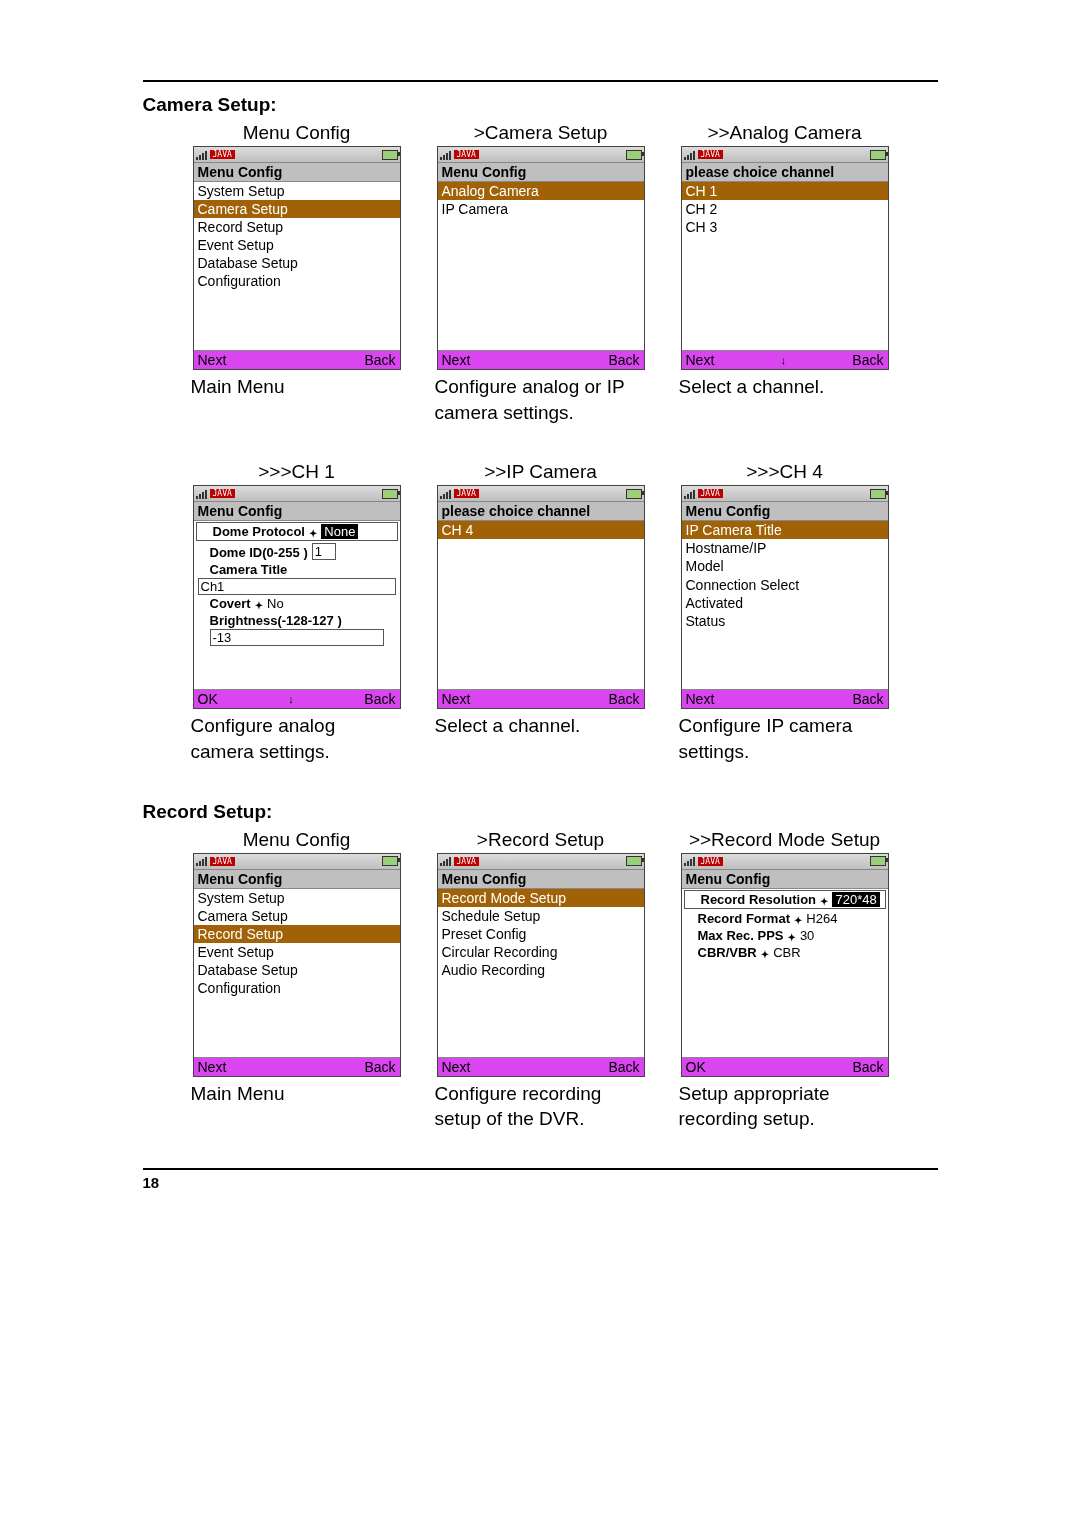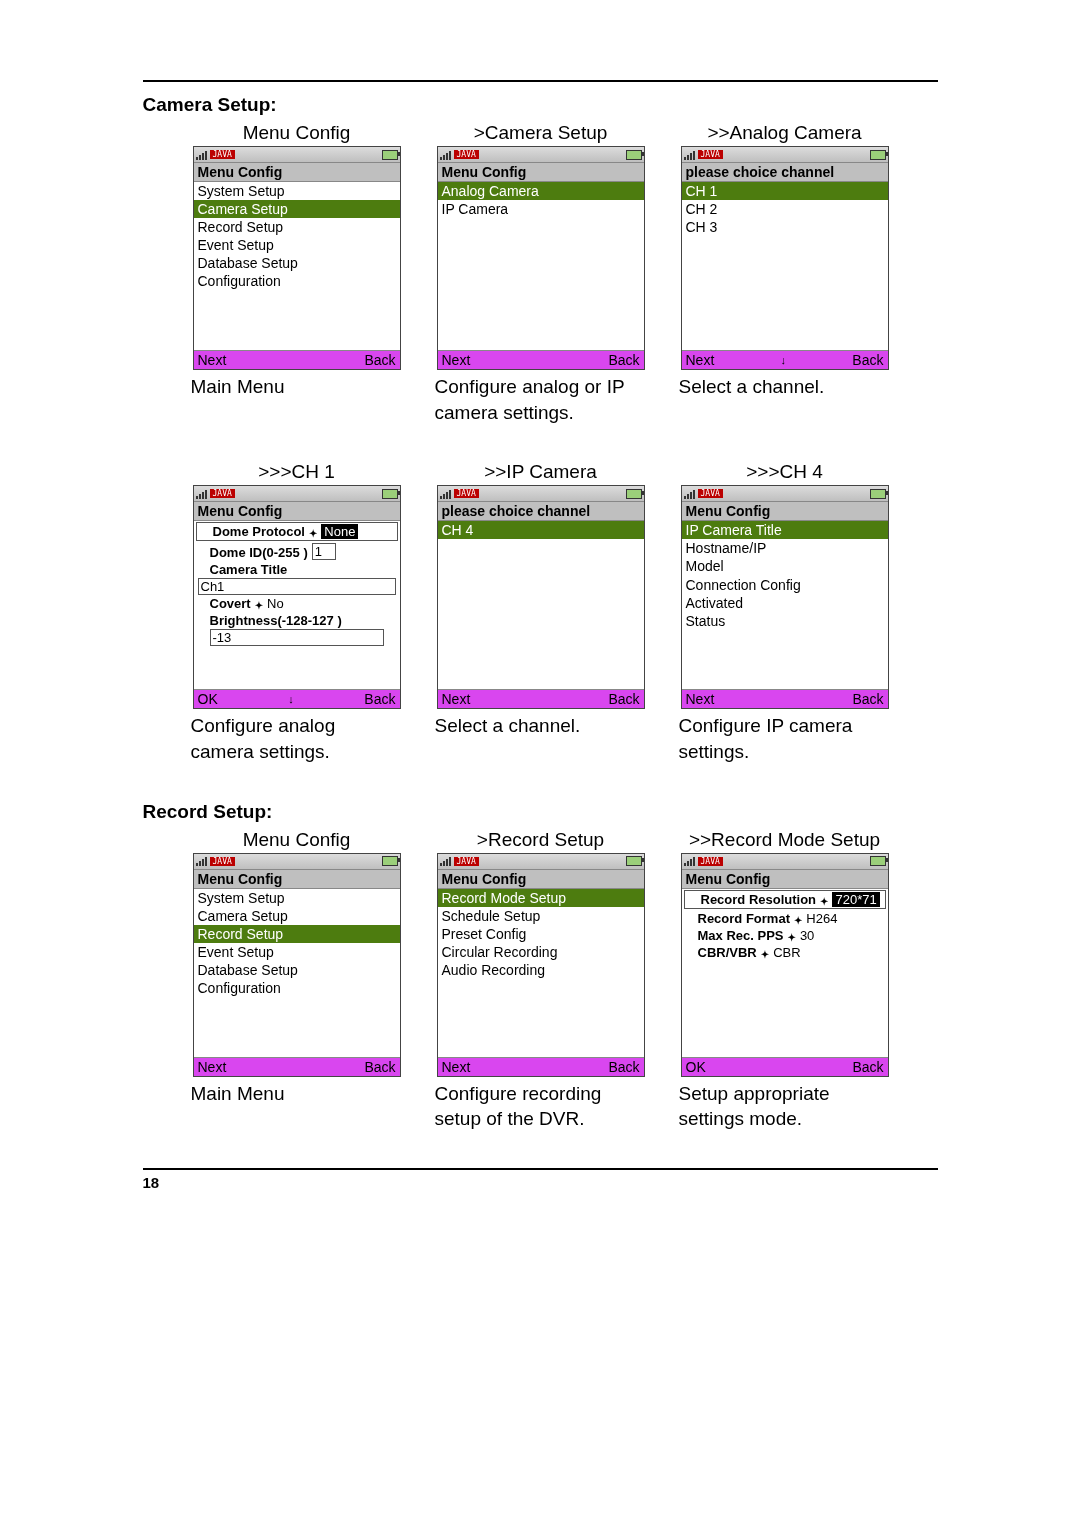--- a/index.html
+++ b/index.html
@@ -100,21 +100,21 @@
     font-size:14px;
     font-family: Arial, sans-serif;
     position:relative;
     overflow:hidden;
   }
   .item {
     padding: 1px 4px;
     line-height: 1.15;
   }
   .item.sel {
-    background:#4d7c0f;
+    background:#a16207;
     color:#fff;
   }
   .footer-strip {
     background:#d946ef;
     display:flex;
     justify-content:space-between;
     align-items:center;
     font-size:14px;
     padding:1px 4px;
     border-top:1px solid #888;
@@ -353,21 +353,21 @@
               <span class="redtag">JAVA</span>
             </span>
             <span class="batt"></span>
           </div>
         <div class="header-strip">Menu Config</div>
         <div class="body-area">
 
           <div class="item sel">IP Camera Title</div>
           <div class="item">Hostname/IP</div>
           <div class="item">Model</div>
-          <div class="item">Connection Config</div>
+          <div class="item">Connection Select</div>
           <div class="item">Activated</div>
           <div class="item">Status</div>
         </div>
         <div class="footer-strip">
           <span>Next</span>
           <span>Back</span>
         </div>
       </div>
       <div class="caption">Configure IP camera settings.</div>
     </div>
@@ -455,21 +455,21 @@
               <span class="redtag">JAVA</span>
             </span>
             <span class="batt"></span>
           </div>
         <div class="header-strip">Menu Config</div>
         <div class="body-area">
 
           <div class="form-line" style="border:1px solid #555;margin:1px 2px">
             <span>Record Resolution</span>
             <span class="star">✦</span>
-            <span class="val-sel">720*71</span>
+            <span class="val-sel">720*48</span>
           </div>
           <div class="form-line">
             <span>Record Format</span>
             <span class="star">✦</span>
             <span class="plain-val">H264</span>
           </div>
           <div class="form-line">
             <span>Max Rec. PPS</span>
             <span class="star">✦</span>
             <span class="plain-val">30</span>
@@ -478,20 +478,20 @@
             <span>CBR/VBR</span>
             <span class="star">✦</span>
             <span class="plain-val">CBR</span>
           </div>
         </div>
         <div class="footer-strip">
           <span>OK</span>
           <span>Back</span>
         </div>
       </div>
-      <div class="caption">Setup appropriate settings mode.</div>
+      <div class="caption">Setup appropriate recording setup.</div>
     </div>
   </div>
 
   <div class="page-footer">
     <span>18</span>
   </div>
 </div>
 
 </body></html>

